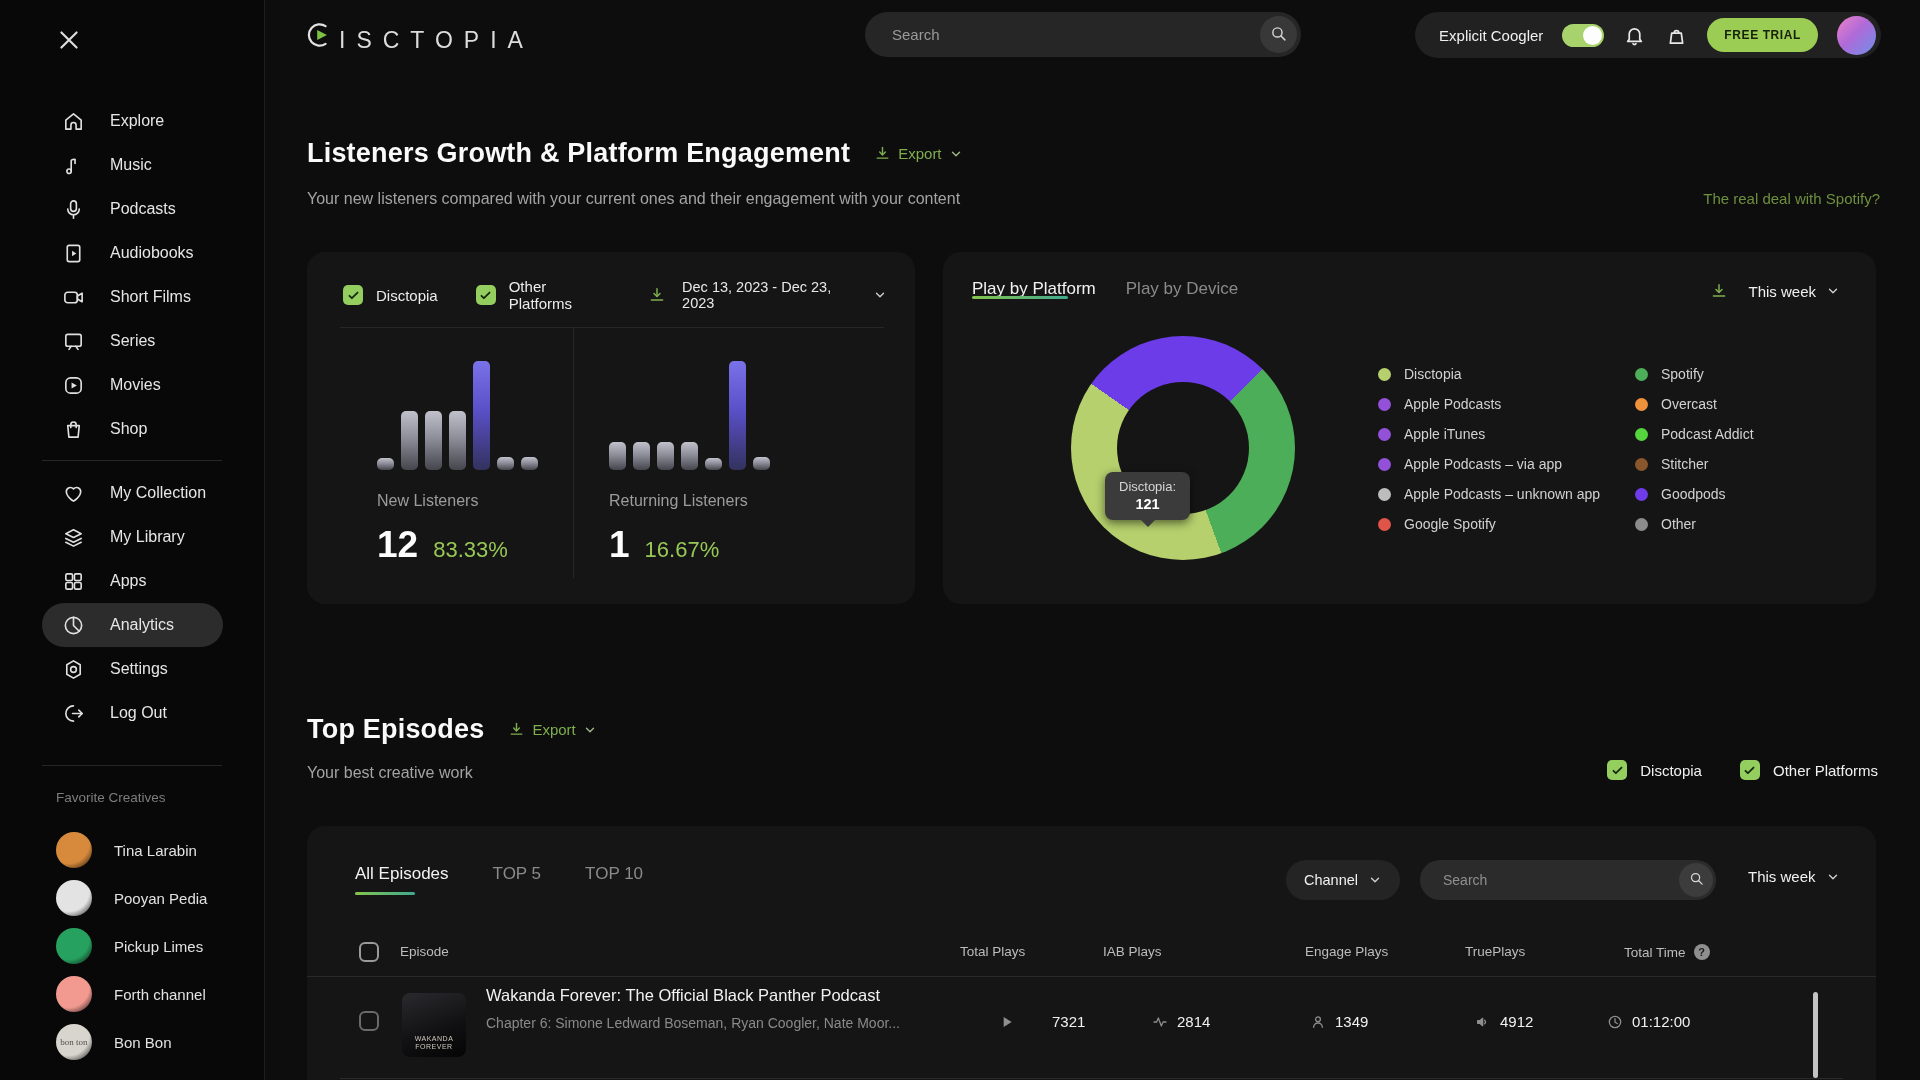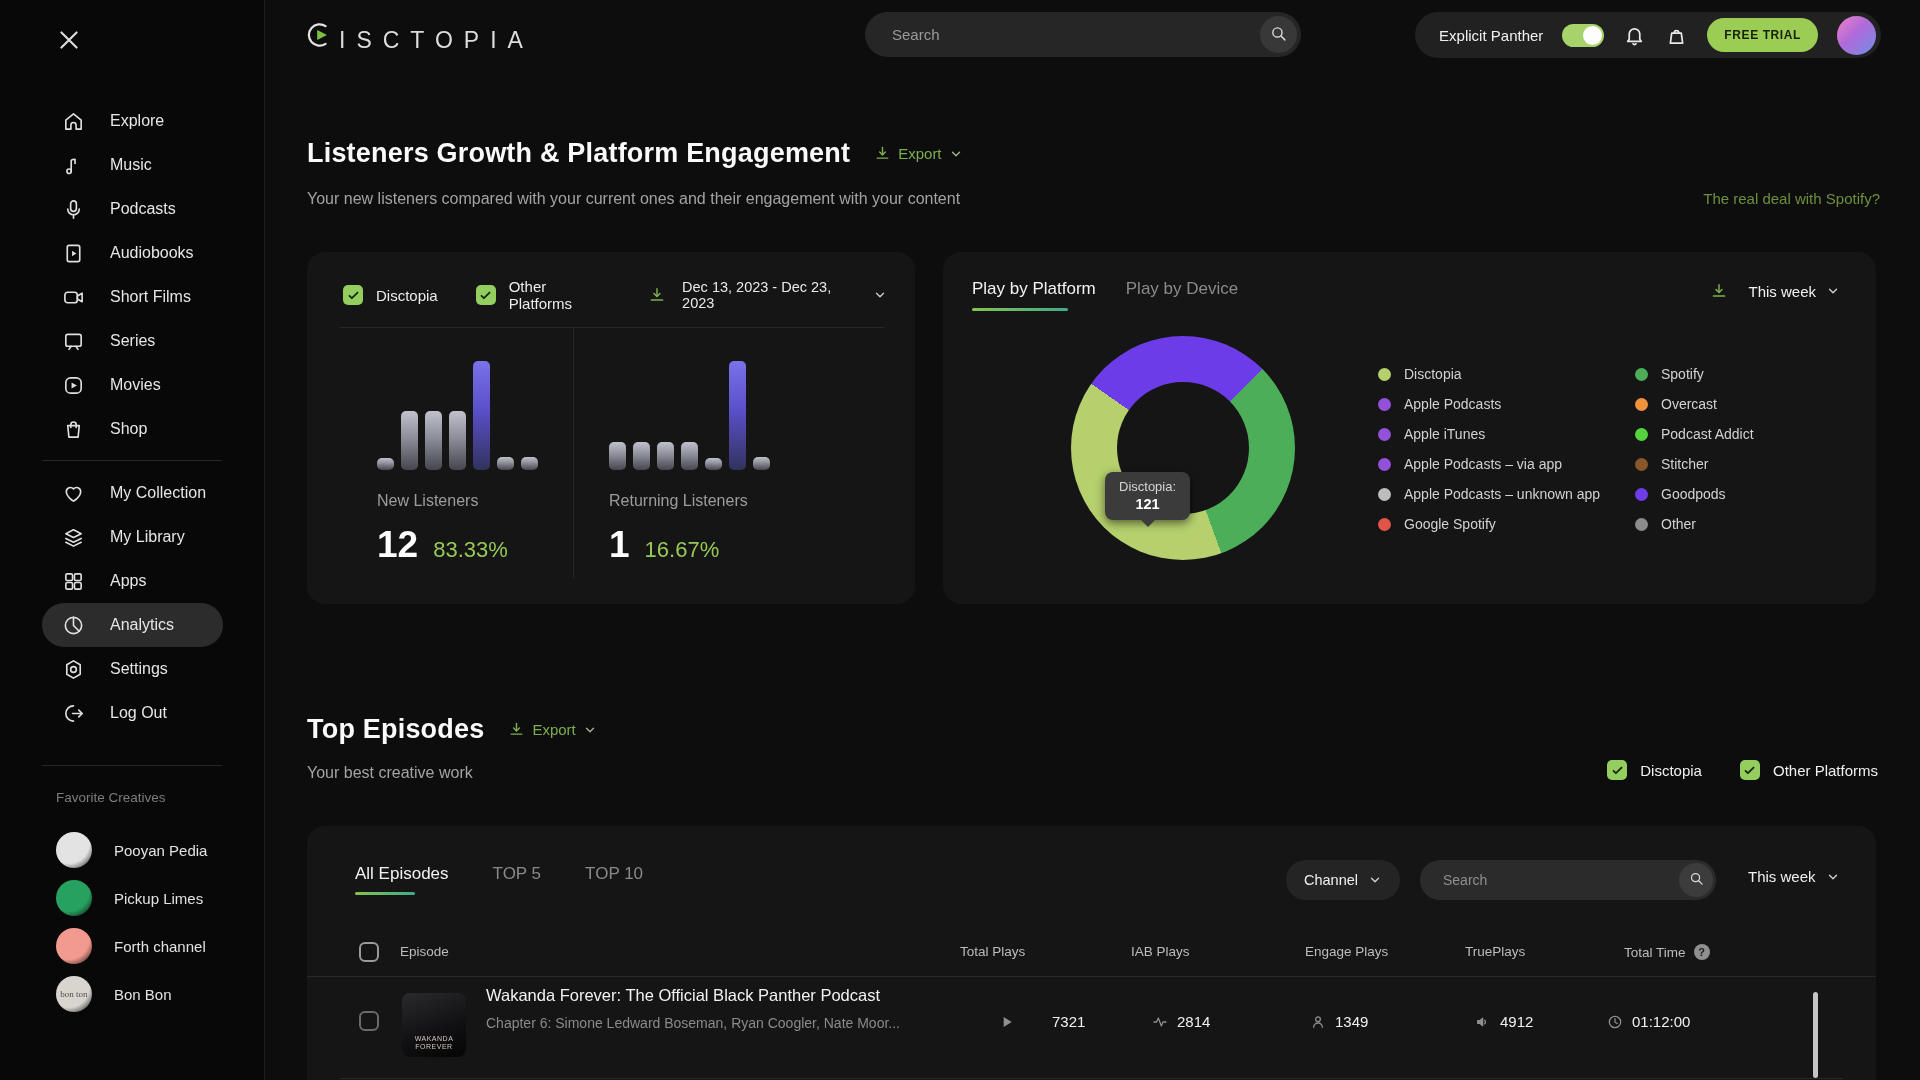--- a/index.html
+++ b/index.html
@@ -87,21 +87,21 @@
   .half-r .bars, .half-r .stat-label, .half-r .stat-vals { left:36px; }
   .bar { width:17px; border-radius:5px; background:linear-gradient(180deg,#c0c1cb 0%,#8e8f9a 45%,#45454d 100%); }
   .bar.hl { background:linear-gradient(180deg,#7a72e8 0%,#5a50c8 45%,#32325e 100%); }
   .stat-label { position:absolute; top:164px; font-size:16px; color:#9c9c9c; }
   .stat-vals { position:absolute; top:196px; display:flex; align-items:baseline; }
   .stat-num { font-size:37px; font-weight:bold; color:#fdfdfd; }
   .stat-pct { font-size:22px; color:#98c856; margin-left:15px; }
 
   
   .pc-tabs { position:absolute; left:29px; top:27px; display:flex; gap:30px; }
-  .tab { position:relative; font-size:17px; color:#8a8a8a; cursor:pointer; padding-bottom:12px; }
+  .tab { position:relative; font-size:17px; color:#8a8a8a; cursor:pointer; }
   .tab.active { color:#f2f2f2; }
   .tab.active::after { content:""; position:absolute; left:0; bottom:0; width:96px; height:3px; border-radius:2px; background:linear-gradient(90deg,#86c44c,#3fa98e); }
   .period-group { position:absolute; display:flex; align-items:center; cursor:pointer; }
   .pc-period { right:36px; top:30px; }
   .period-group .dl { color:#7fae4e; width:18px; height:18px; display:flex; margin-right:20px; }
   .period-group .dl svg { width:18px; height:18px; }
   .period-label { font-size:15px; color:#f0f0f0; margin-right:10px; }
   .period-group .chev { color:#cfcfcf; }
   .donut-wrap { position:absolute; left:128px; top:84px; width:224px; height:224px; }
   .donut { width:224px; height:224px; border-radius:50%; position:relative; }
@@ -295,20 +295,24 @@
               <path d="M12 4a8 8 0 1 0 0 16"></path>
             </svg>
           </span>
           <span class="nav-label">Log Out</span>
         </div>
       </nav>
     <div class="sb-divider sb-div2"></div>
     <div class="fav-title">Favorite Creatives</div>
     <div id="favorites">
         <div class="fav-item">
+          <span class="fav-avatar" style="background: radial-gradient(circle at 35% 30%, rgb(215, 138, 60), rgb(215, 138, 60) 60%, rgba(0, 0, 0, 0.25));"></span>
+          <span class="fav-name">Tina Larabin</span>
+        </div>
+        <div class="fav-item">
           <span class="fav-avatar" style="background: radial-gradient(circle at 35% 30%, rgb(227, 227, 227), rgb(227, 227, 227) 60%, rgba(0, 0, 0, 0.25));"></span>
           <span class="fav-name">Pooyan Pedia</span>
         </div>
         <div class="fav-item">
           <span class="fav-avatar" style="background: radial-gradient(circle at 35% 30%, rgb(39, 161, 95), rgb(39, 161, 95) 60%, rgba(0, 0, 0, 0.25));"></span>
           <span class="fav-name">Pickup Limes</span>
         </div>
         <div class="fav-item">
           <span class="fav-avatar" style="background: radial-gradient(circle at 35% 30%, rgb(242, 154, 144), rgb(242, 154, 144) 60%, rgba(0, 0, 0, 0.25));"></span>
           <span class="fav-name">Forth channel</span>
@@ -332,21 +336,21 @@
     <input type="text" placeholder="Search" style="">
     <button class="search-circle">
       <span><svg viewBox="0 0 24 24" fill="none" stroke="currentColor" stroke-width="2" stroke-linecap="round">
             <circle cx="10.5" cy="10.5" r="6.5"></circle>
             <path d="M15.5 15.5L21 21"></path>
           </svg></span>
     </button>
   </div>
 
   <div class="top-cluster">
-    <span class="ef-label">Explicit Panther</span>
+    <span class="ef-label">Explicit Coogler</span>
     <div class="toggle">
         <div class="knob"></div>
       </div>
     <span class="tb-icon">
         <svg viewBox="0 0 24 24" fill="none" stroke="currentColor" stroke-width="1.8" stroke-linecap="round" stroke-linejoin="round">
           <path d="M6.5 16v-5.5a5.5 5.5 0 0 1 11 0V16l1.6 2.2H4.9L6.5 16z"></path>
           <path d="M10.4 20.5a1.8 1.8 0 0 0 3.2 0"></path>
         </svg>
       </span>
     <span class="tb-icon">
@@ -606,21 +610,21 @@
           <svg viewBox="0 0 24 24" fill="none" stroke="currentColor" stroke-width="2.4" stroke-linecap="round" stroke-linejoin="round">
             <path d="M6 9l6 6 6-6"></path>
           </svg>
         </span>
     </div>
 
     <div class="cbx-empty th-cbx"></div>
     <div id="tbl-head">
         <span class="th" style="left: 93px;">Episode</span>
         <span class="th" style="left: 653px;">Total Plays</span>
-        <span class="th" style="left: 824px;">IAB Plays</span>
+        <span class="th" style="left: 796px;">IAB Plays</span>
         <span class="th" style="left: 998px;">Engage Plays</span>
         <span class="th" style="left: 1158px;">TruePlays</span>
         <span class="th" style="left: 1317px;">Total Time<span class="help-icon">?</span></span>
       </div>
     <div class="hdr-div"></div>
     <div id="tbl-body">
         <div class="cbx-empty row-cbx"></div>
         <div class="ep-art">
           <span>WAKANDA FOREVER</span>
         </div>

